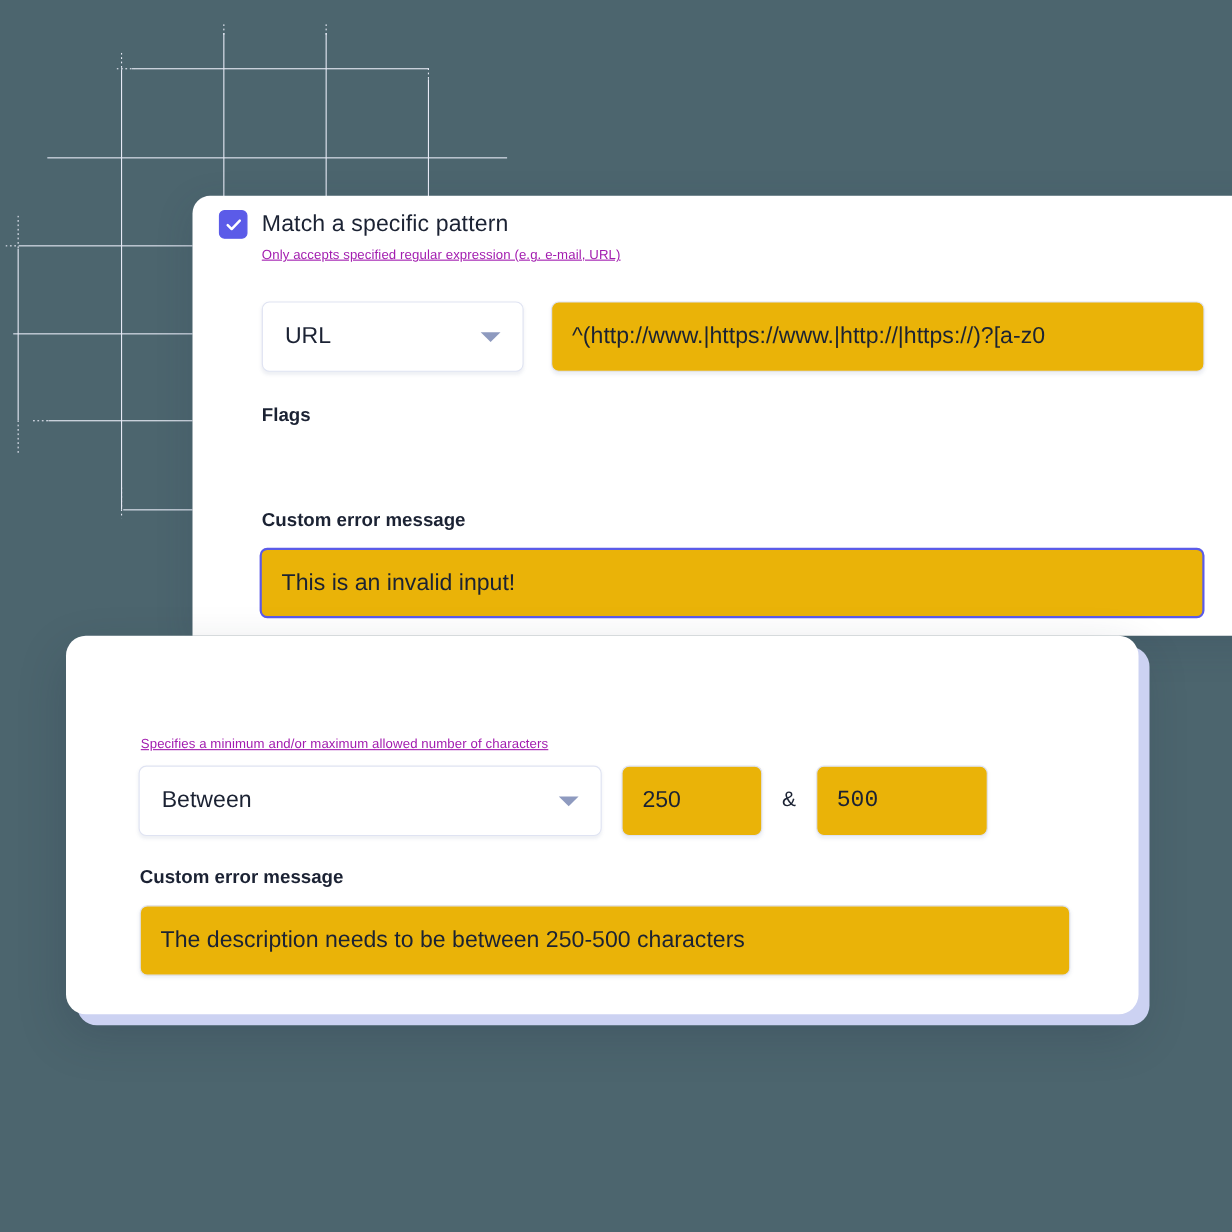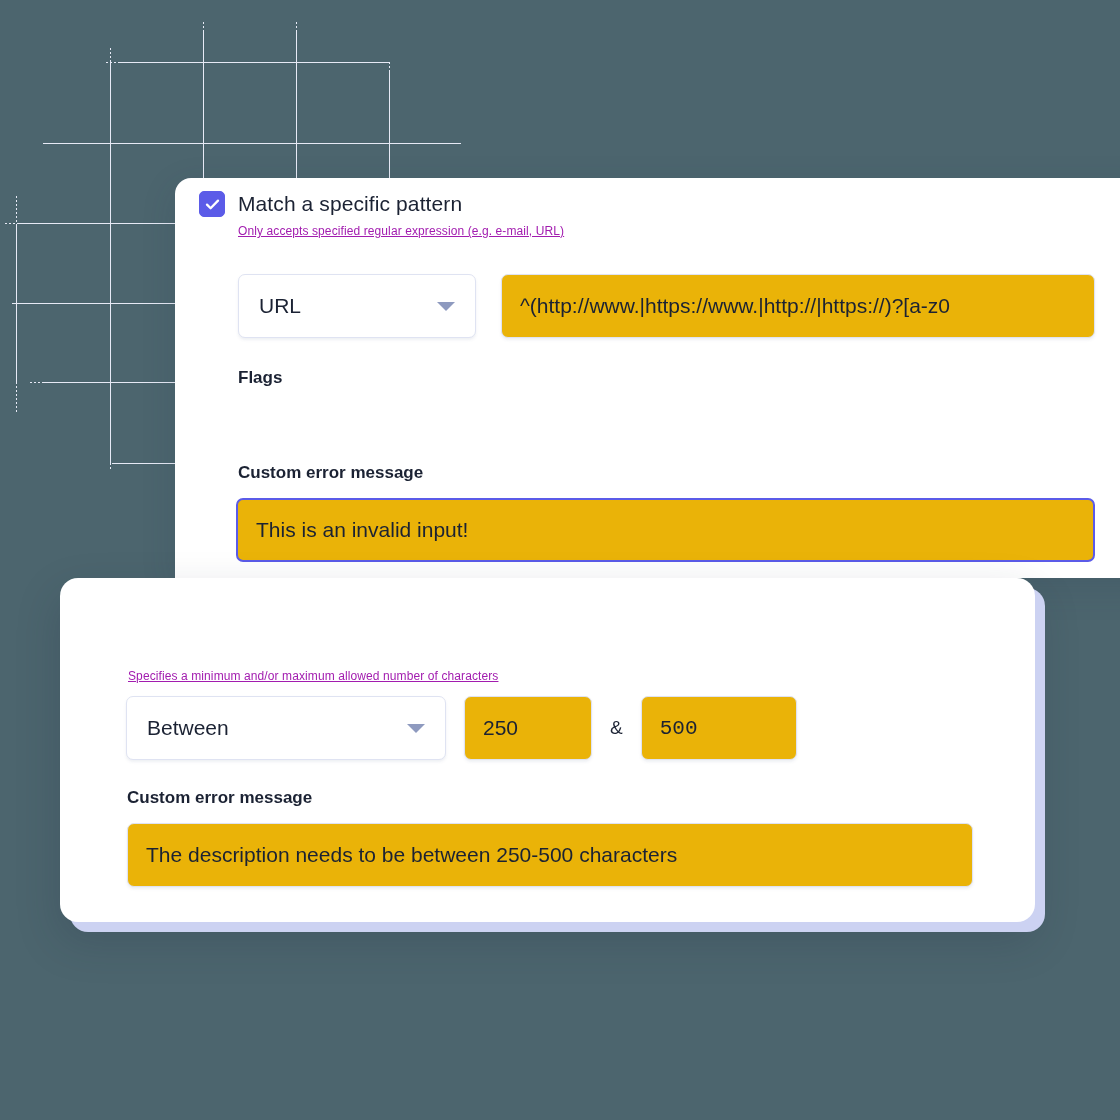--- a/index.html
+++ b/index.html
@@ -262,21 +262,21 @@
   </div>
 
   <div class="card" id="card-limit">
     <div class="card-inner">
 
 
       <div class="head-sub" style="position:absolute; left:68px; top:67px;margin-top:24px;">Specifies a minimum and/or maximum allowed number of characters</div>
 
       <div style="position:absolute; left:66px; top:118px; display:flex; align-items:center; gap:18px;">
 
-        <div class="select" style="width:320px; height:64px;align-items:center;">
+        <div class="select" style="width:421px; height:64px;align-items:center;">
           <span>Between</span>
           <span class="tri"></span>
         </div>
 
         <div class="textbox" style="width:128px; height:64px;">
           <span>250</span>
         </div>
 
         <span class="amp">&amp;</span>
 

